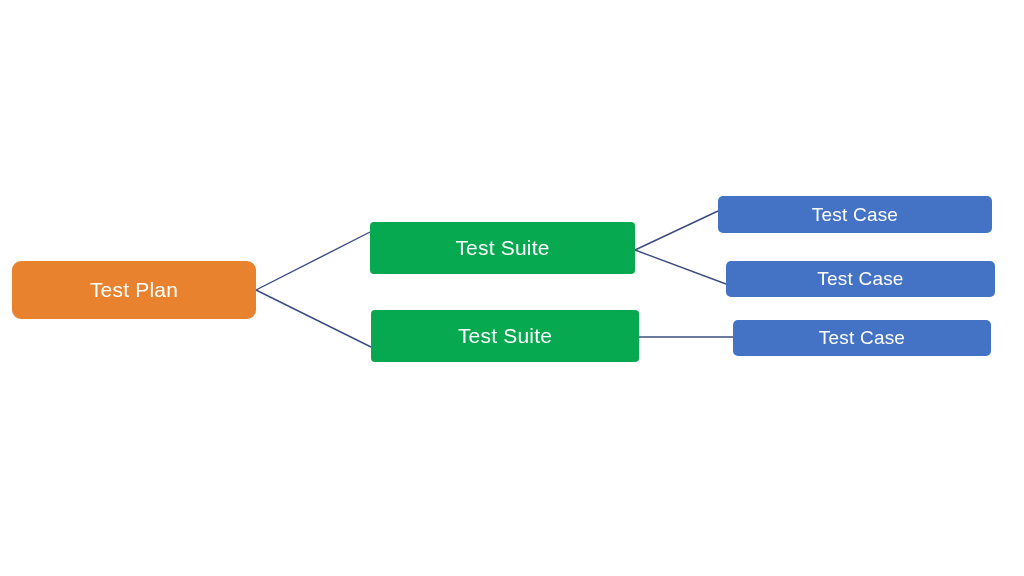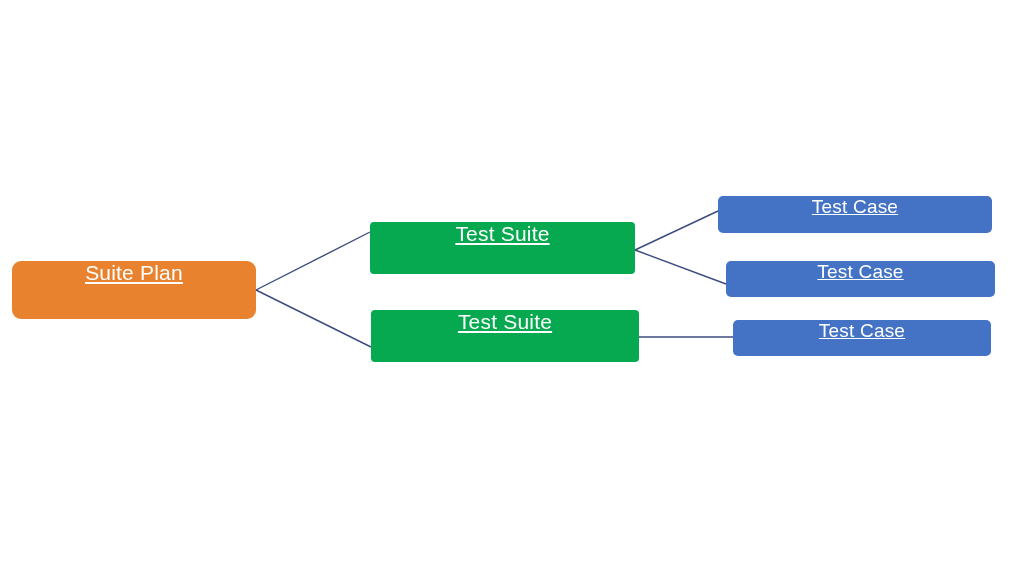--- a/index.html
+++ b/index.html
@@ -21,27 +21,27 @@
     position: absolute;
     left: 0;
     top: 0;
     width: 1024px;
     height: 576px;
   }
   .node {
     position: absolute;
     box-sizing: border-box;
     display: flex;
+    align-items: center;
     justify-content: center;
     color: #ffffff;
     border-radius: 7px;
     letter-spacing: 0.2px;
     white-space: nowrap;
     z-index: 2;
-    text-decoration: underline;
   }
   .node-plan {
     border-radius: 9px;
   }
   .node-suite {
     border-radius: 4px;
   }
   .node-case {
     border-radius: 5px;
   }
@@ -55,21 +55,21 @@
 <div id="canvas">
   <svg id="connectors" viewBox="0 0 1024 576" xmlns="http://www.w3.org/2000/svg">
       <line x1="256" y1="290" x2="370" y2="232" stroke="#3C4C7E" stroke-width="1.4" shape-rendering="geometricPrecision"></line>
       <line x1="256" y1="290" x2="371" y2="347" stroke="#3C4C7E" stroke-width="1.4" shape-rendering="geometricPrecision"></line>
       <line x1="635" y1="250" x2="718" y2="211" stroke="#3C4C7E" stroke-width="1.4" shape-rendering="geometricPrecision"></line>
       <line x1="635" y1="250" x2="726" y2="284" stroke="#3C4C7E" stroke-width="1.4" shape-rendering="geometricPrecision"></line>
       <line x1="639" y1="337" x2="733" y2="337" stroke="#3C4C7E" stroke-width="1.4" shape-rendering="geometricPrecision"></line>
     </svg>
   <div id="nodes">
       <div class="node node-plan" style="left: 12px; top: 261px; width: 244px; height: 58px; background: rgb(232, 130, 46); color: rgb(255, 255, 255); font-size: 21px;">
-        <span class="node-label">Suite Plan</span>
+        <span class="node-label">Test Plan</span>
       </div>
       <div class="node node-suite" style="left: 370px; top: 222px; width: 265px; height: 52px; background: rgb(6, 169, 79); color: rgb(255, 255, 255); font-size: 21px;">
         <span class="node-label">Test Suite</span>
       </div>
       <div class="node node-suite" style="left: 371px; top: 310px; width: 268px; height: 52px; background: rgb(6, 169, 79); color: rgb(255, 255, 255); font-size: 21px;">
         <span class="node-label">Test Suite</span>
       </div>
       <div class="node node-case" style="left: 718px; top: 196px; width: 274px; height: 37px; background: rgb(68, 114, 196); color: rgb(255, 255, 255); font-size: 19px;">
         <span class="node-label">Test Case</span>
       </div>

